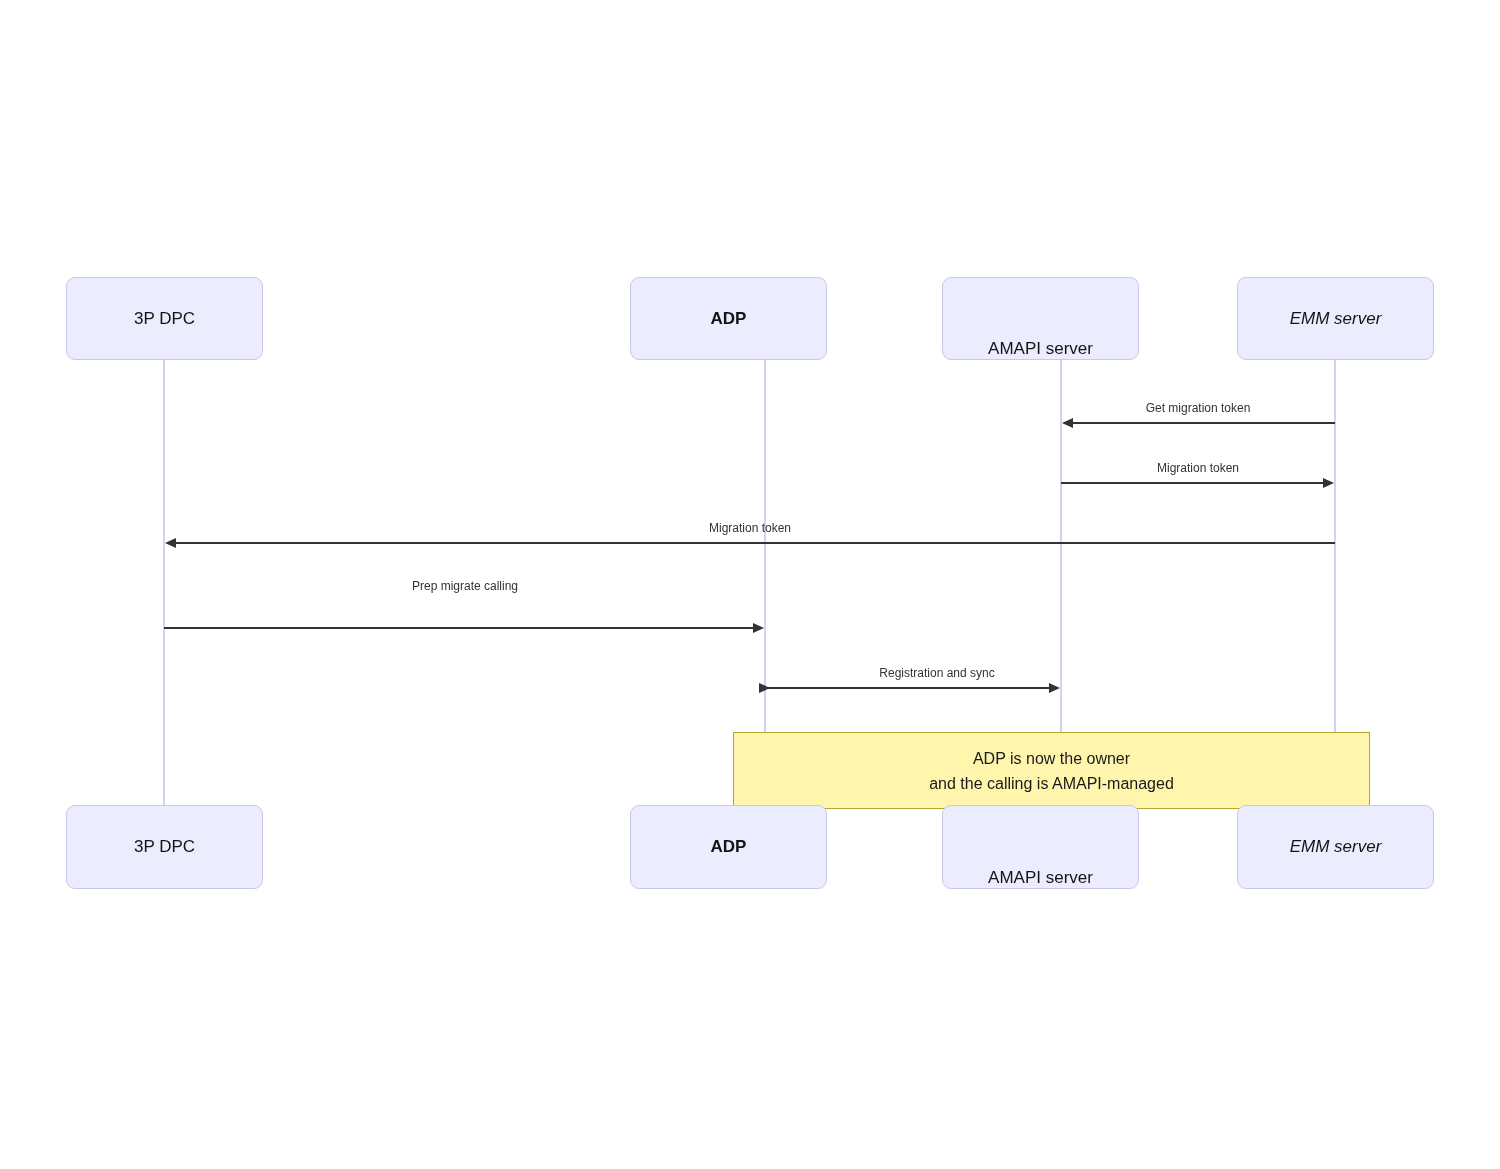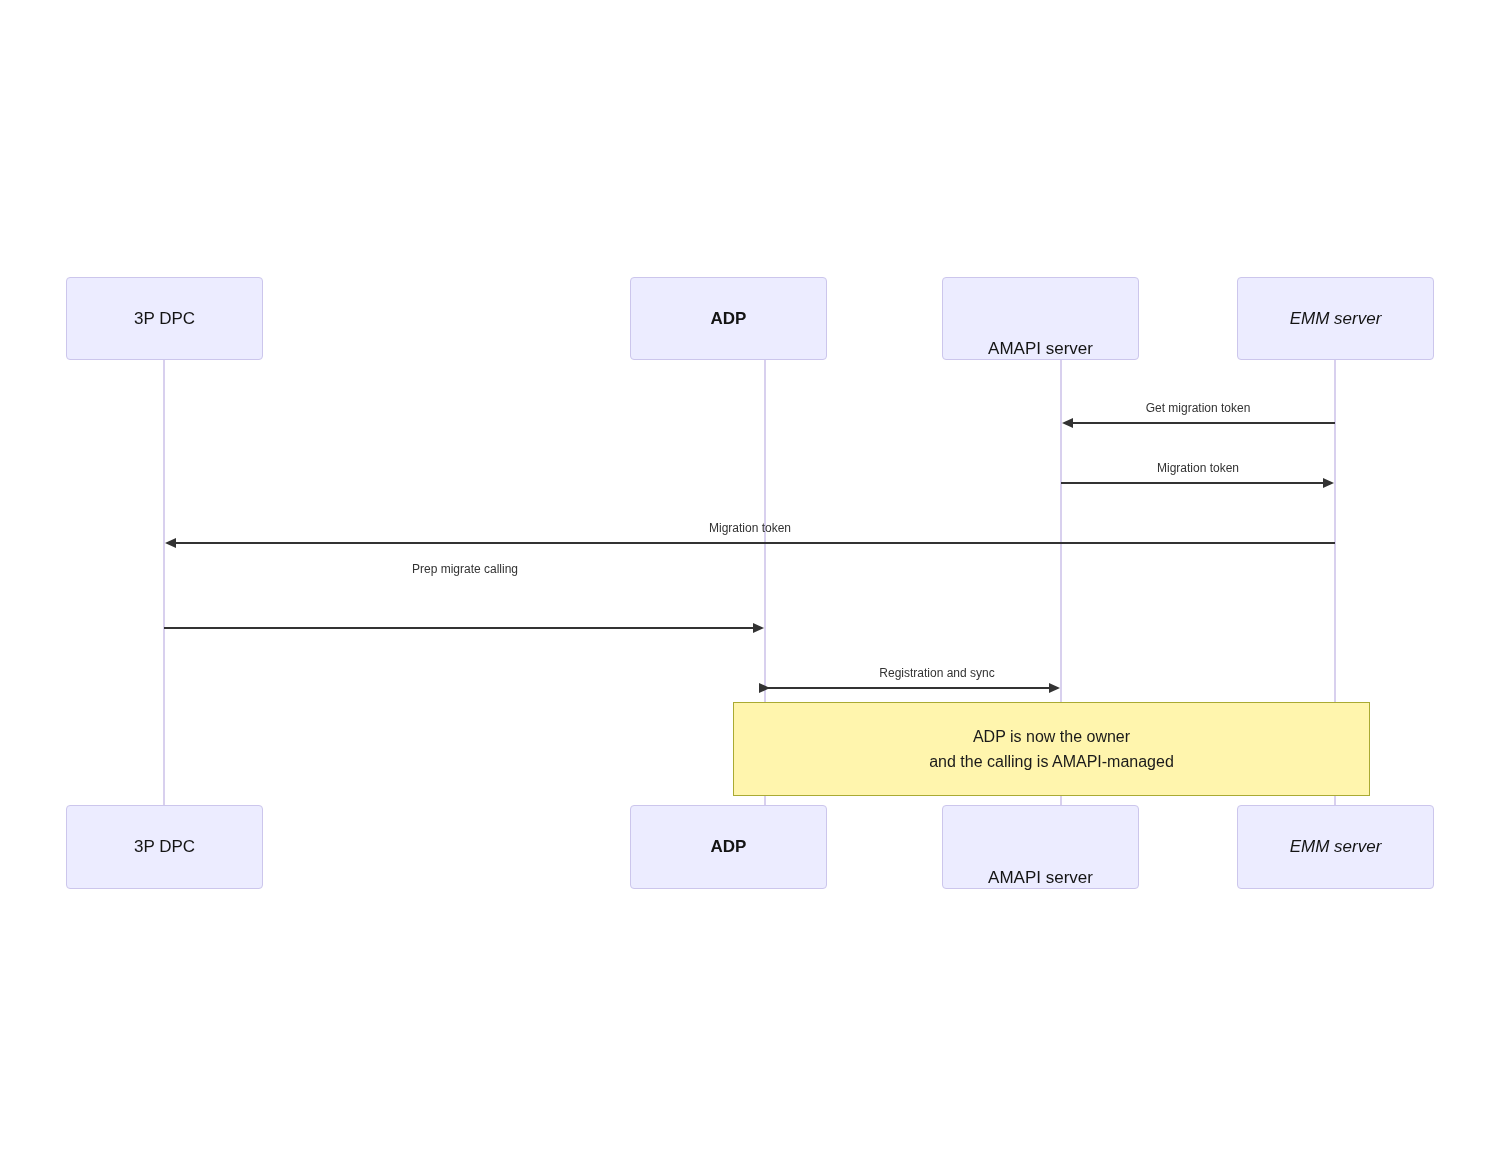--- a/index.html
+++ b/index.html
@@ -10,21 +10,21 @@
     background: #ffffff;
     font-family: "Liberation Sans", "DejaVu Sans", sans-serif;
     overflow: hidden;
   }
   .actor-box {
     position: absolute;
     width: 197px;
     height: 83px;
     background: #ECECFF;
     border: 1px solid #CCC6EC;
-    border-radius: 4px;
+    border-radius: 9px;
     box-sizing: border-box;
     display: flex;
     align-items: center;
     justify-content: center;
     font-size: 17px;
     color: #141414;
   }
   .actor-top    { top: 277px; }
   .actor-bottom { top: 805px; height: 84px; }
   .actor-1 { left: 66px; }
@@ -53,23 +53,23 @@
     transform: translateX(-50%);
     white-space: nowrap;
     color: #333333;
     font-size: 12px;
     line-height: 24px;
     text-align: center;
   }
   .note-box {
     position: absolute;
     left: 733px;
-    top: 702px;
+    top: 732px;
     width: 637px;
-    height: 94px;
+    height: 77px;
     background: #FFF5AD;
     border: 1px solid #AAAA33;
     box-sizing: border-box;
     display: flex;
     flex-direction: column;
     align-items: center;
     justify-content: center;
     font-size: 16px;
     line-height: 25px;
     color: #1a1a1a;
@@ -98,21 +98,21 @@
     <line x1="164" y1="628" x2="762" y2="628" stroke="#333333" stroke-width="2" marker-end="url(#ah)"></line>
     <line x1="768" y1="688" x2="1058" y2="688" stroke="#333333" stroke-width="2" marker-start="url(#ah)" marker-end="url(#ah)"></line>
   </svg>
 
   <div class="msg-label" style="left:1198px; top:396px;">Get migration token</div>
 
   <div class="msg-label" style="left:1198px; top:456px;">Migration token</div>
 
   <div class="msg-label" style="left:750px; top:516px;">Migration token</div>
 
-  <div class="msg-label" style="left:465px; top:557px;">
+  <div class="msg-label" style="left:465px; top:574px;">
     <div>Prep migrate calling</div>
   </div>
 
   <div class="msg-label" style="left:913px; top:661px;margin-left:24px;">Registration and sync</div>
 
   <div class="note-box">
     <div>ADP is now the owner</div>
     <div>and the calling is AMAPI-managed</div>
   </div>
 

